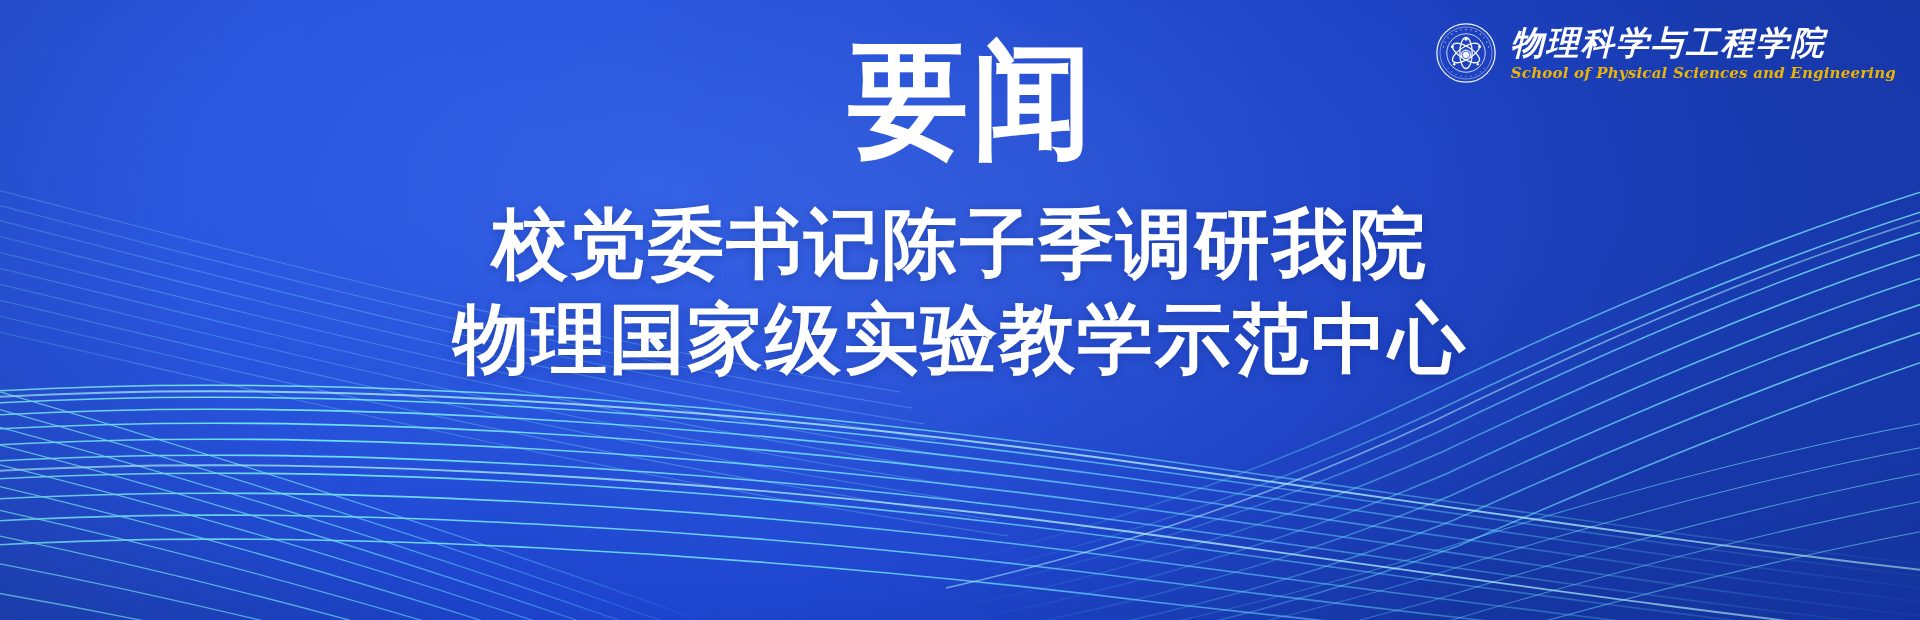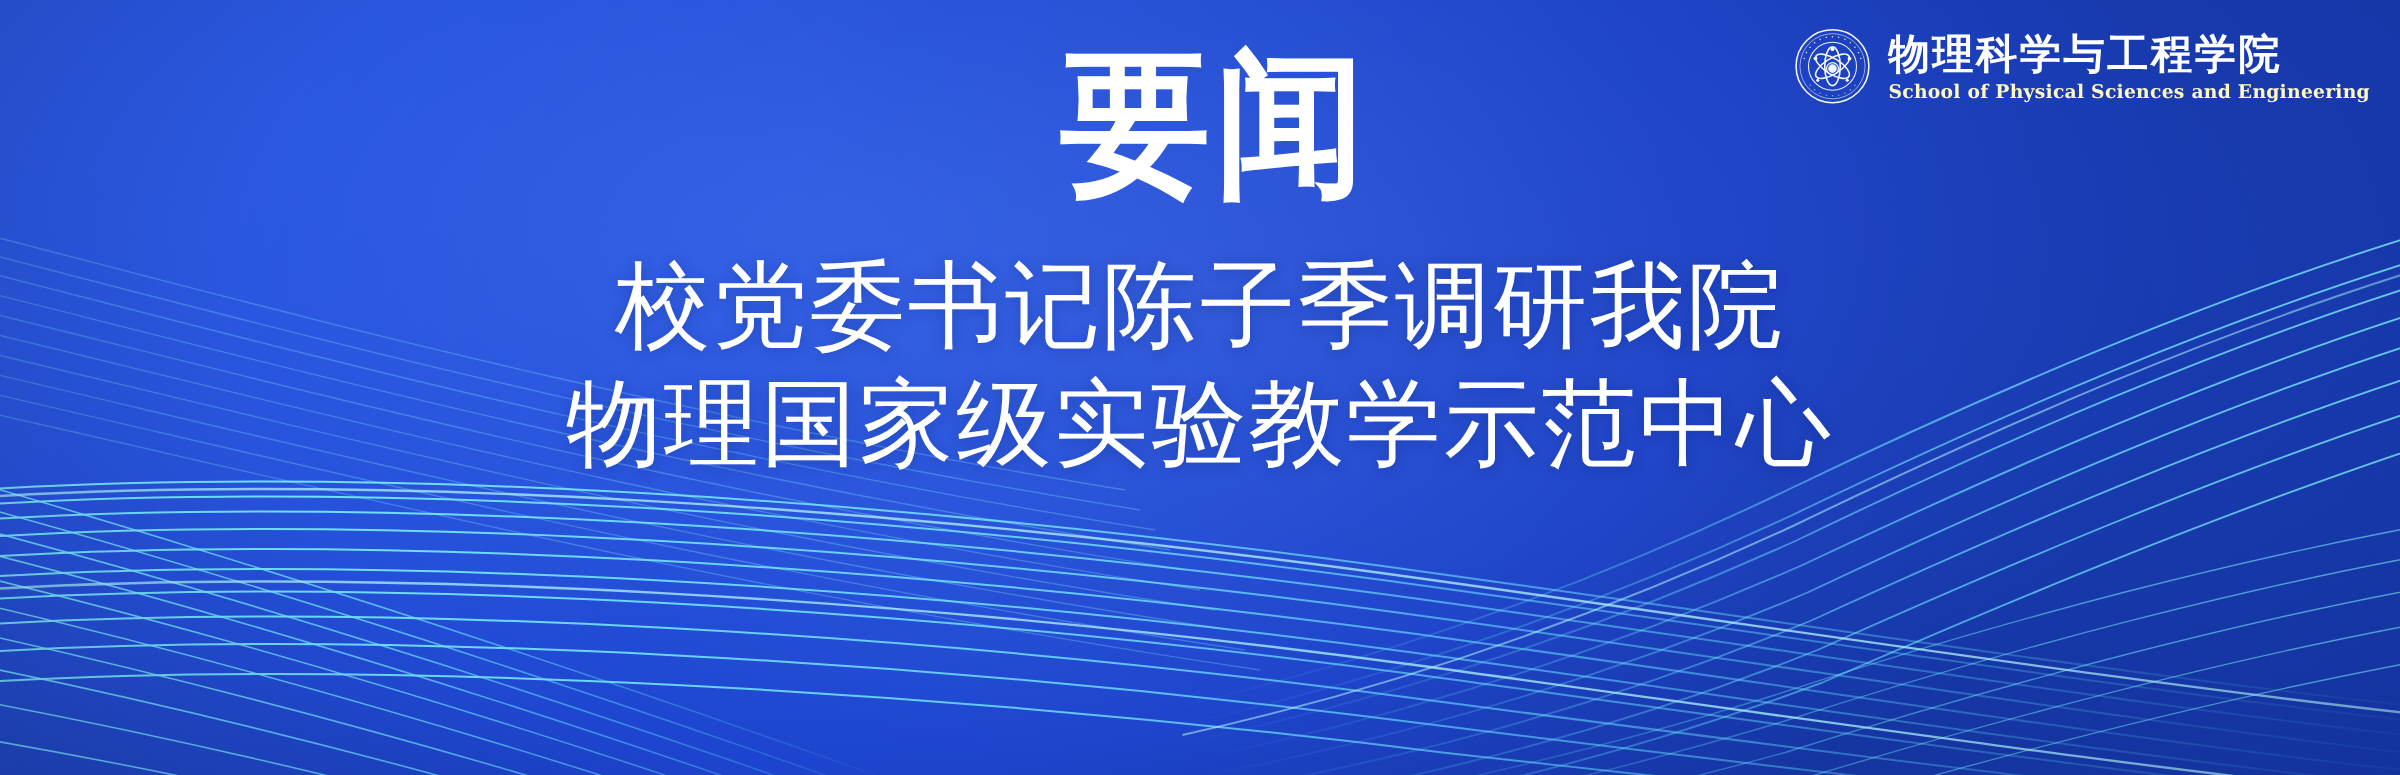--- a/index.html
+++ b/index.html
@@ -72,21 +72,21 @@
   .title-block {
     position: absolute;
     top: 196px;
     left: 0;
     width: 1920px;
     text-align: center;
     z-index: 6;
   }
   .title-line {
     font-family: "DejaVu Serif", "Liberation Serif", serif;
-    font-weight: 400;
+    font-weight: 700;
     font-size: 76px;
     line-height: 95px;
     color: #ffffff;
     letter-spacing: 2px;
     white-space: nowrap;
     text-shadow: 0 2px 10px rgba(8,30,110,0.30);
   }
 
   
   .college {
@@ -101,36 +101,37 @@
   .college-seal {
     width: 62px;
     height: 62px;
     flex: 0 0 62px;
   }
   .college-names {
     display: flex;
     flex-direction: column;
     align-items: flex-start;
     gap: 2px;
+    font-style: italic;
   }
   .college-cn {
     font-family: "DejaVu Serif", "Liberation Serif", serif;
     font-weight: 700;
     font-size: 33px;
     line-height: 38px;
     color: #ffffff;
     letter-spacing: 2px;
     white-space: nowrap;
   }
   .college-en {
     font-family: "DejaVu Serif", "Liberation Serif", serif;
     font-weight: 700;
     font-size: 15px;
     line-height: 18px;
-    color: #fef9c3;
+    color: #eab308;
     letter-spacing: 0.2px;
     white-space: nowrap;
   }
 </style>
 </head>
 <body>
 
 <div id="banner">
 
   <div class="bg-base"></div>

